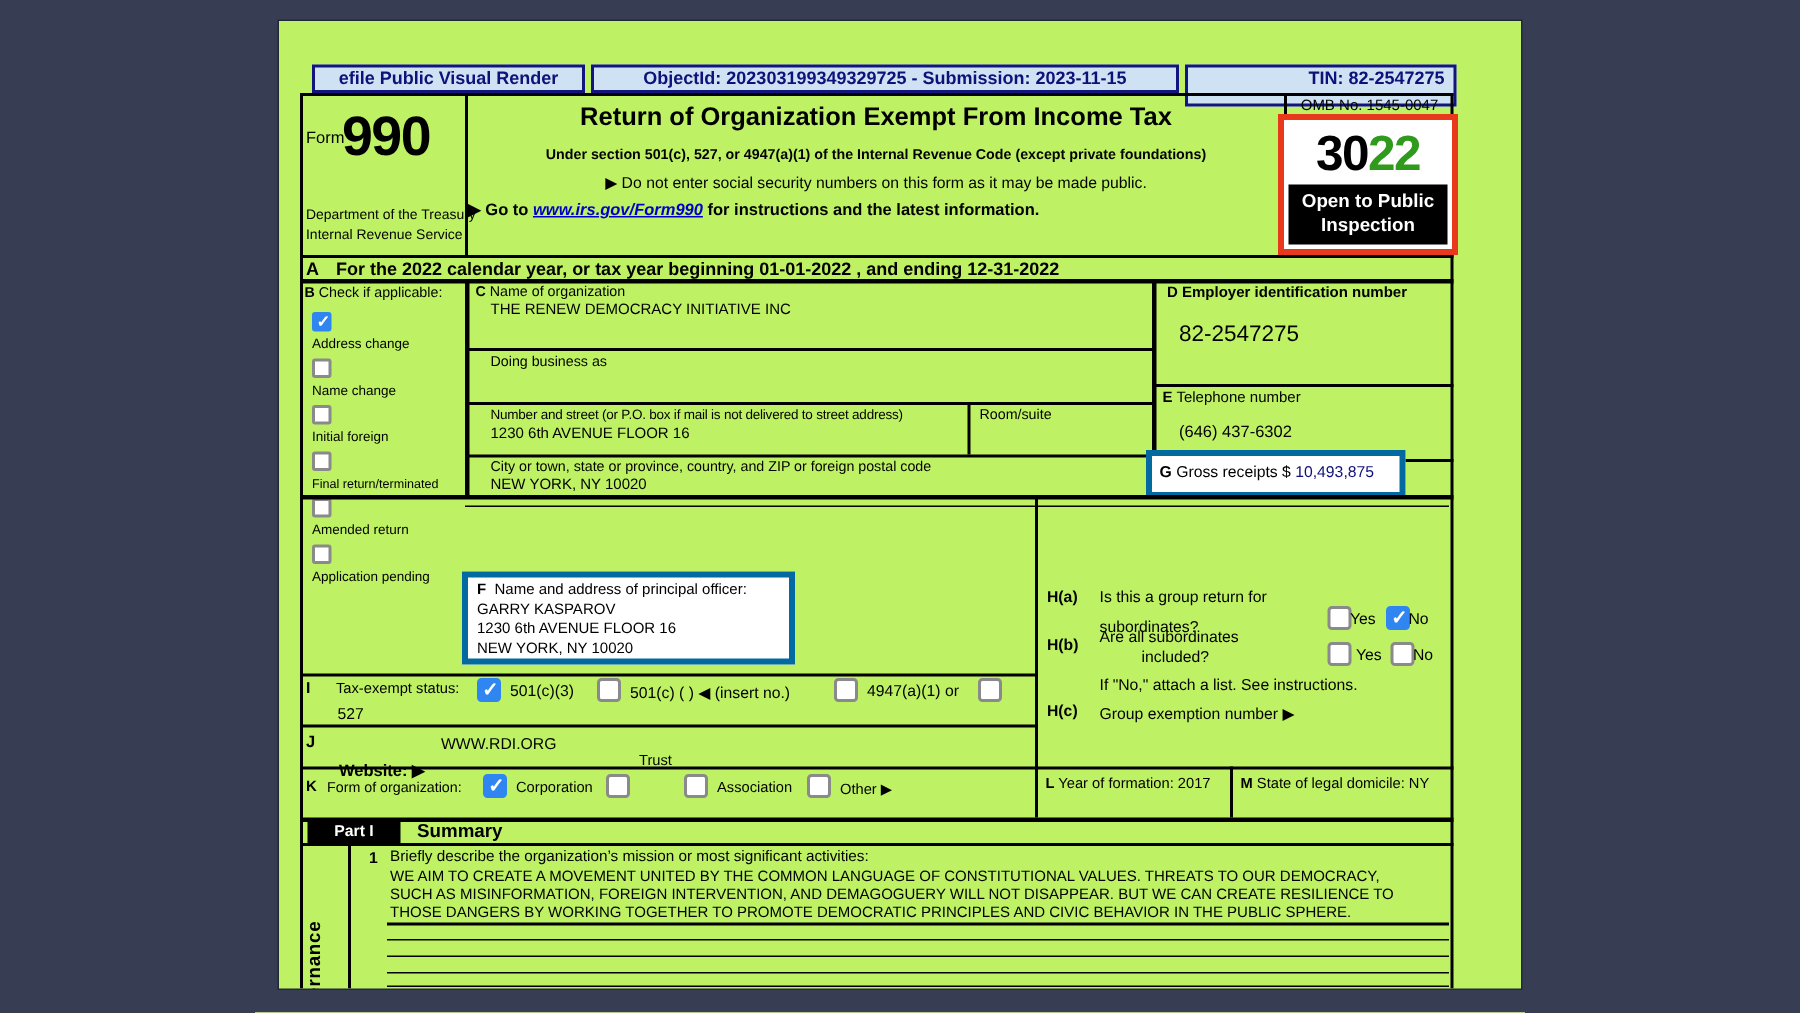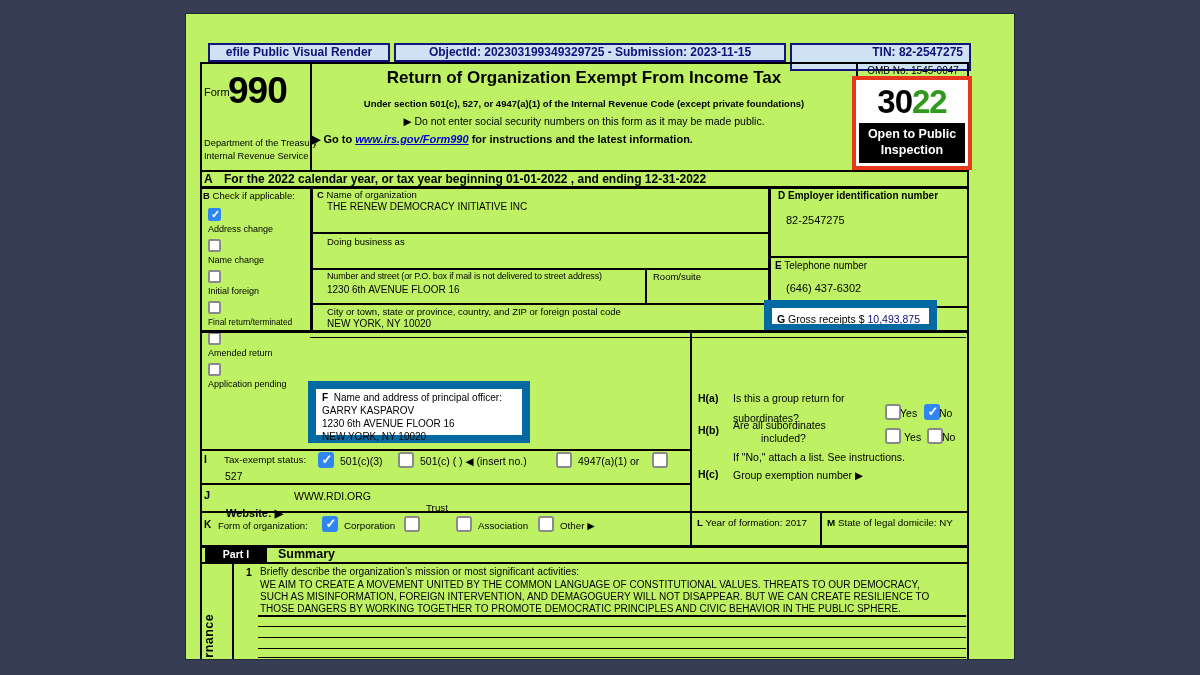--- a/index.html
+++ b/index.html
@@ -10,21 +10,21 @@
   .abs { position:absolute; }
   .b { font-weight:bold; }
   .hl { position:absolute; background:#000; }
   .vl { position:absolute; background:#000; }
   .cell { position:absolute; border:2px solid #14147e; background:#cfe2f3; color:#10107a; font-weight:bold; font-size:12px; line-height:15px; white-space:nowrap; overflow:hidden; }
   .cb { position:absolute; width:16px; height:16px; border:2px solid #8a8a8a; border-radius:3px; background:#fff; }
   .cb.sm { width:13px; height:13px; border-radius:2px; }
   .cb.checked { background:#2f86f0; border-color:#2f86f0; }
   .cb.checked::after { content:"\2713"; position:absolute; left:1.5px; top:-2px; color:#fff; font-weight:bold; font-size:13px; }
   .cb.sm.checked::after { font-size:11px; left:1px; top:-2px; }
-  .redbox { position:absolute; border:8px solid #0369a1; }
+  .redbox { position:absolute; border:4px solid #0369a1; }
   .txt { position:absolute; white-space:nowrap; color:#000; }
   .year-box { position:absolute; left:666px; top:62px; width:120px; height:94px; border:4px solid #e8391d; background:#fff; text-align:center; }
   .year { font-size:33px; font-weight:bold; letter-spacing:-1px; line-height:44px; }
   .otp { position:absolute; left:3px; right:3px; bottom:3px; height:40px; background:#000; color:#fff; font-weight:bold; font-size:12.5px; line-height:1.3; padding-top:3px; text-align:center; }
   .link { color:#0000cc; font-style:italic; text-decoration:underline; font-weight:bold; }
   .side-label { position:absolute; left:16px; top:562px; height:115px; width:24px; writing-mode:vertical-rl; transform:rotate(180deg); font-weight:bold; font-size:12.5px; color:#000; letter-spacing:0.5px; }
   .part-tab { position:absolute; left:19px; top:533px; width:62px; height:15px; background:#000; color:#fff; font-weight:bold; font-size:10.5px; text-align:center; line-height:15px; }
 </style>
 </head>
 <body>
@@ -98,21 +98,21 @@
   <div class="hl" style="left:124px; top:254px; width:458px; height:1.5px;"></div>
   <div class="txt" style="left:141px; top:257px; font-size:9px; letter-spacing:-0.15px;">Number and street (or P.O. box if mail is not delivered to street address)</div>
   <div class="txt" style="left:141px; top:270px; font-size:10px;">1230 6th AVENUE FLOOR 16</div>
   <div class="vl" style="left:459px; top:254px; width:1.5px; height:35px;"></div>
   <div class="txt" style="left:467px; top:257px; font-size:9.5px;">Room/suite</div>
   <div class="hl" style="left:124px; top:289px; width:458px; height:1.5px;"></div>
   <div class="txt" style="left:141px; top:292px; font-size:9.5px;">City or town, state or province, country, and ZIP or foreign postal code</div>
   <div class="txt" style="left:141px; top:304px; font-size:10px;">NEW YORK, NY   10020</div>
 
   <div class="txt b" style="left:592px; top:176px; font-size:10px;"><span>D</span> <span>Employer identification number</span></div>
-  <div class="txt" style="left:600px; top:200px; font-size:11px;">82-2547275</div>
+  <div class="txt" style="left:600px; top:200px; font-size:15px;">82-2547275</div>
   <div class="hl" style="left:582px; top:242px; width:201px; height:2px;"></div>
   <div class="txt" style="left:589px; top:246px; font-size:10px;"><span class="b">E</span> <span>Telephone number</span></div>
   <div class="txt" style="left:600px; top:268px; font-size:11px;">(646) 437-6302</div>
   <div class="hl" style="left:582px; top:292px; width:201px; height:2px;"></div>
 
   <div class="redbox" style="left:578px; top:286px; width:173px; height:32px; background:#fff;">
     <div class="txt" style="left:5px; top:5px; font-size:10.5px;"><span class="b">G</span> <span>Gross receipts $</span> <span style="color:#10107a;">10,493,875</span></div>
   </div>
 
   <div class="hl" style="left:14px; top:316px; width:769px; height:2.5px;"></div>

